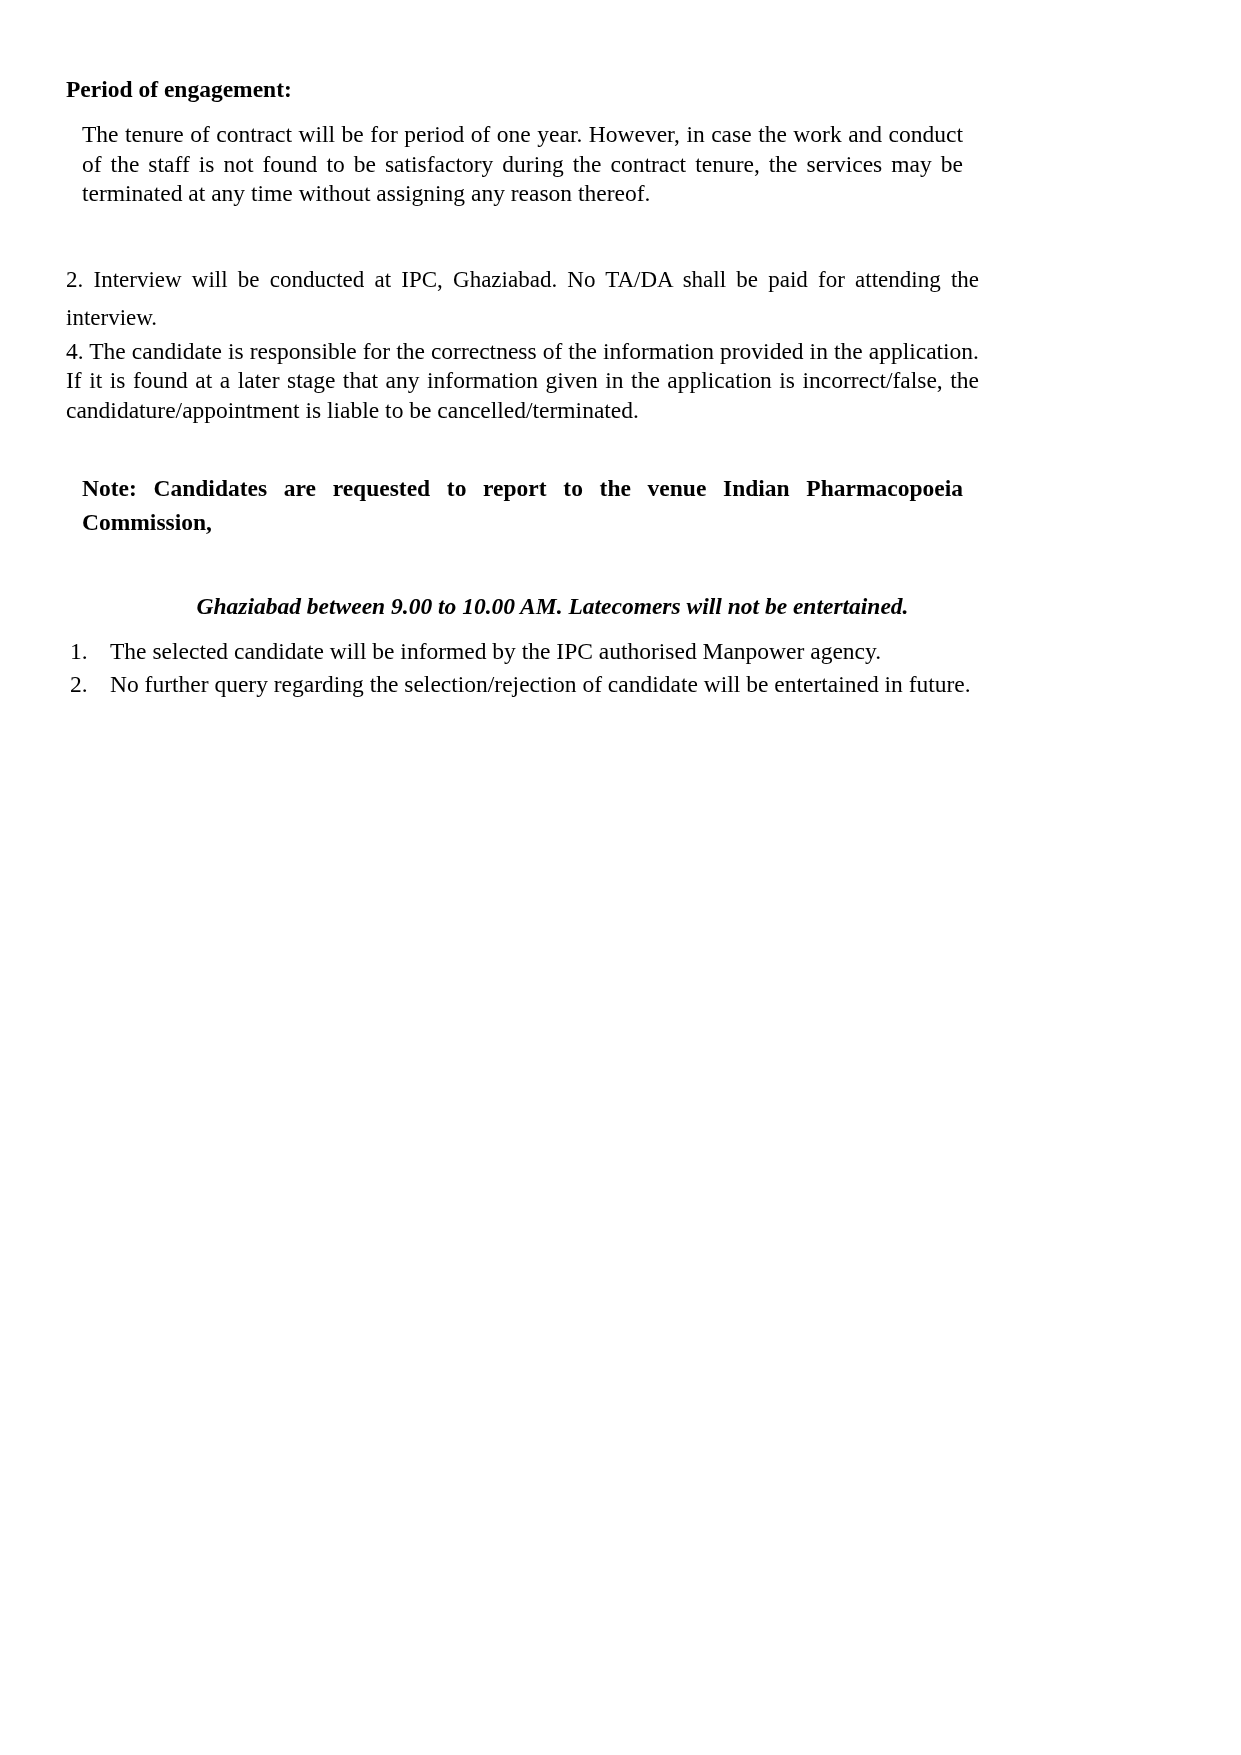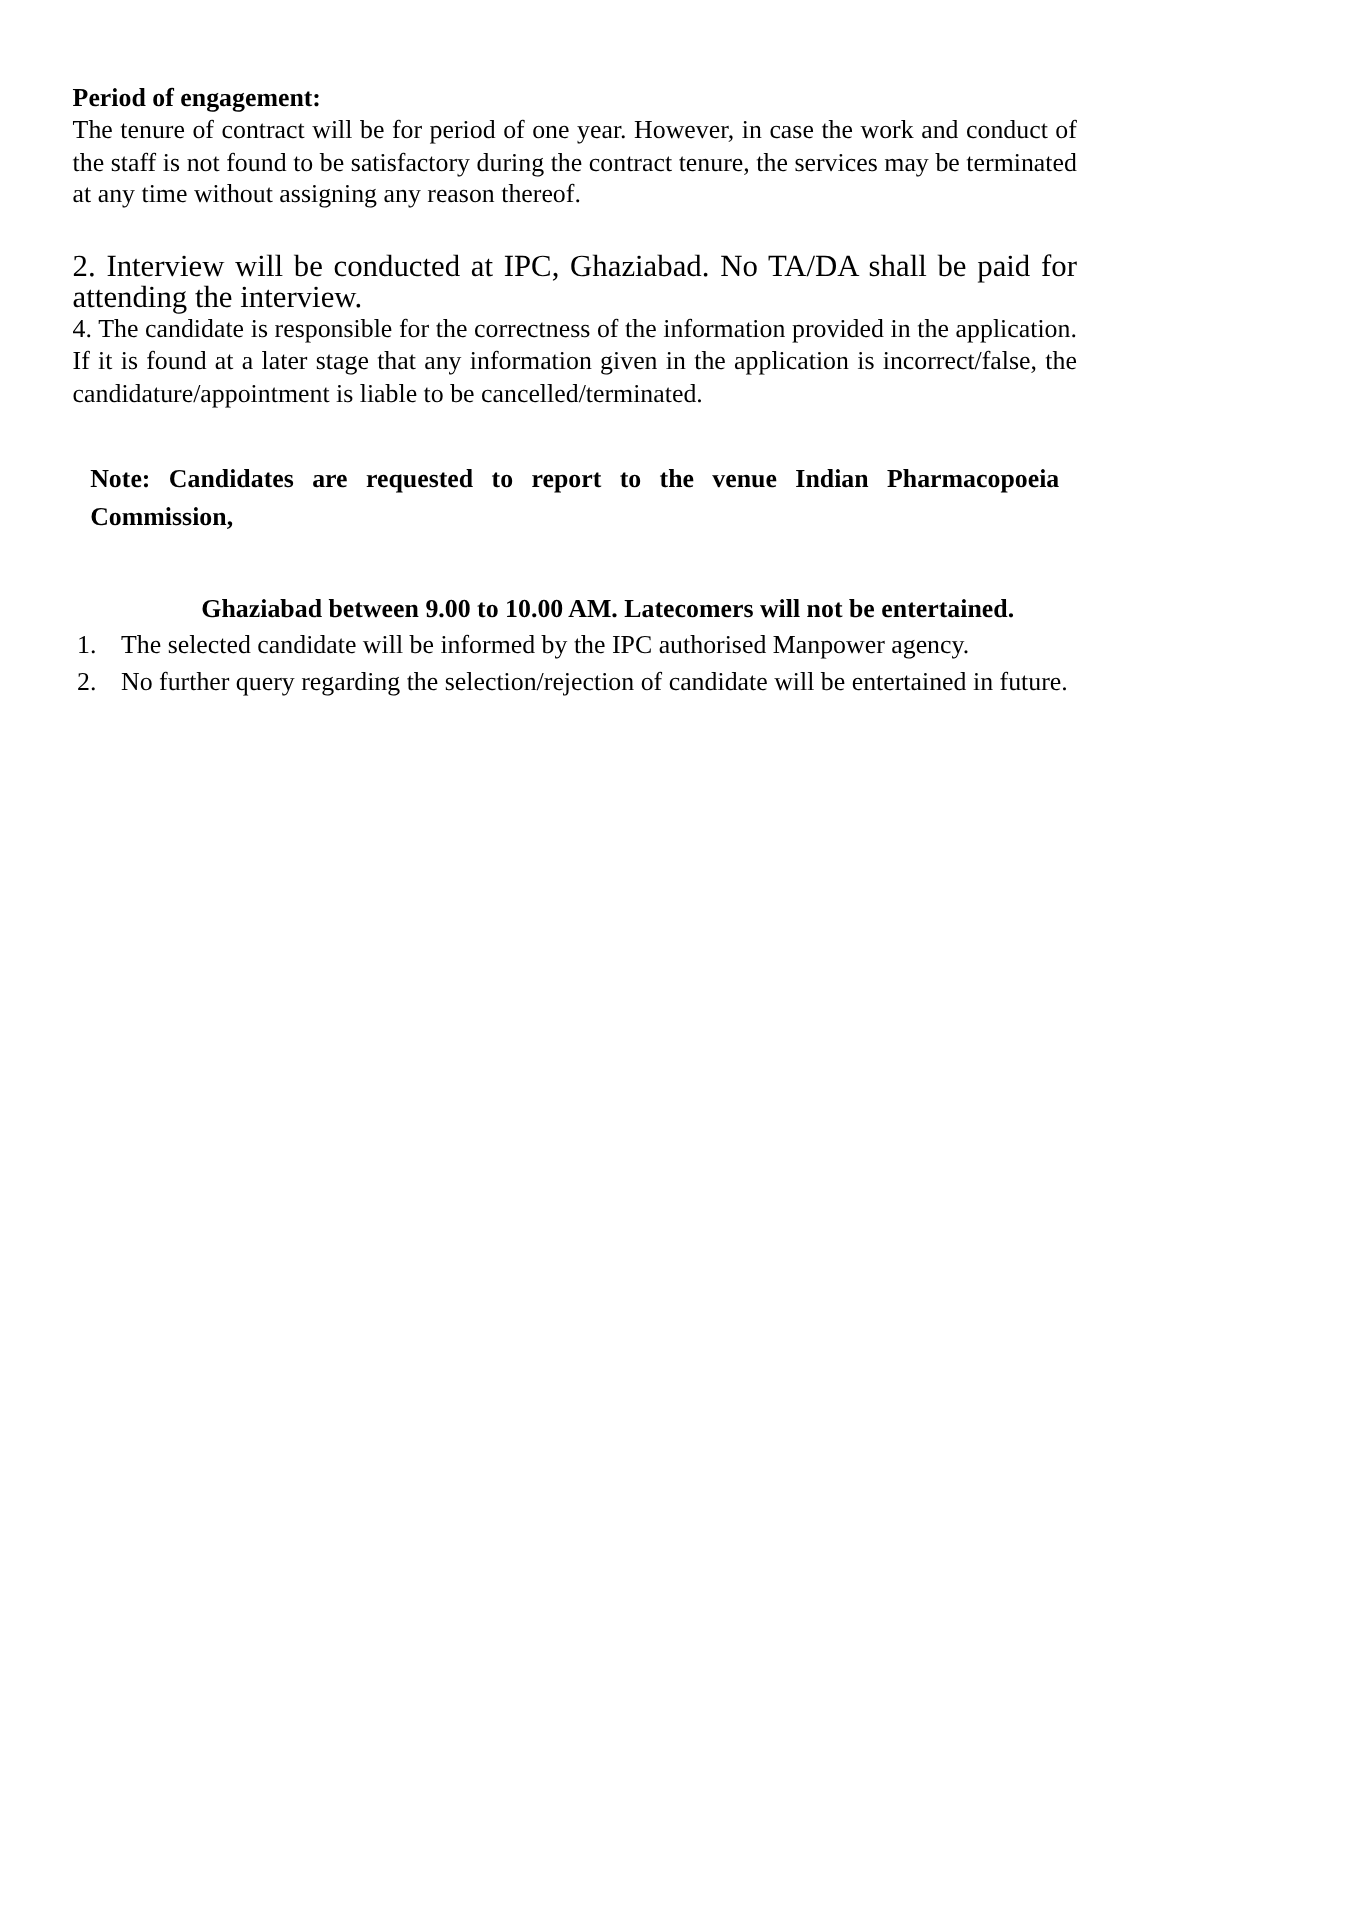--- a/index.html
+++ b/index.html
@@ -30,54 +30,55 @@
   .h-bold {
     font-weight: bold;
     font-size: 23.5px;
     line-height: 30px;
     margin: 0;
     text-align: left;
   }
   .para {
     font-size: 23.5px;
     line-height: 29.5px;
-    margin: 0;
+    margin: 16px;
     text-align: justify;
     text-justify: inter-word;
   }
   .gap-sm { height: 10px; }
   .gap-md { height: 26px; }
   .gap-lg { height: 30px; }
 
   .instr-line {
-    font-size: 28px;
-    line-height: 28px;
+    font-size: 23px;
+    line-height: 38px;
     margin: 0;
     text-align: justify;
   }
   .instr-block {
     font-size: 23.5px;
     line-height: 29.5px;
     margin: 0;
     text-align: justify;
   }
   .note {
     font-weight: bold;
     font-size: 23.5px;
     line-height: 34px;
     margin: 16px;
     text-align: justify;
   }
   .note-line2 {
     font-weight: bold;
     font-size: 23.5px;
     line-height: 34px;
-    margin: 0;
+    margin: 12px;
     text-align: center;
     padding-left: 60px;
+    font-style: italic;
   }
   .num-list {
     margin: 0;
     padding: 0;
     list-style: none;
   }
   .num-list li {
     font-size: 23.5px;
     line-height: 33px;
     margin: 0;

